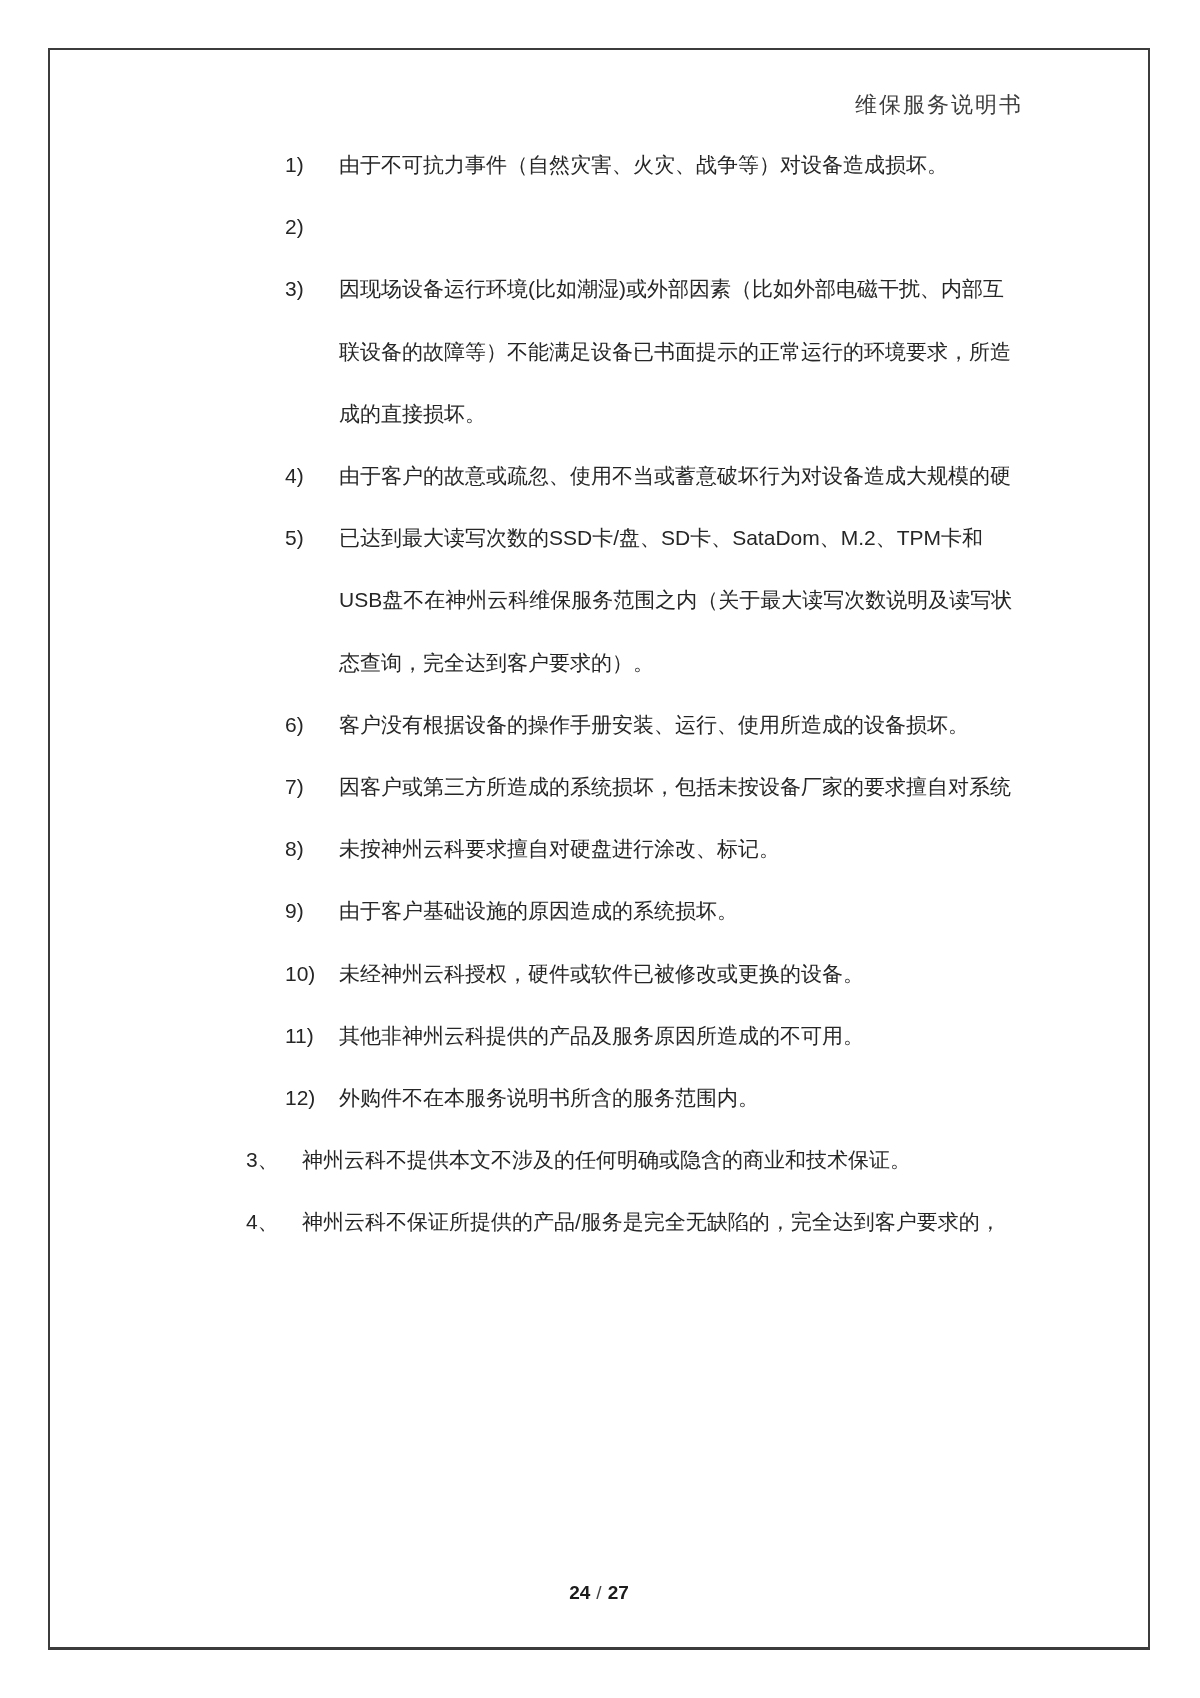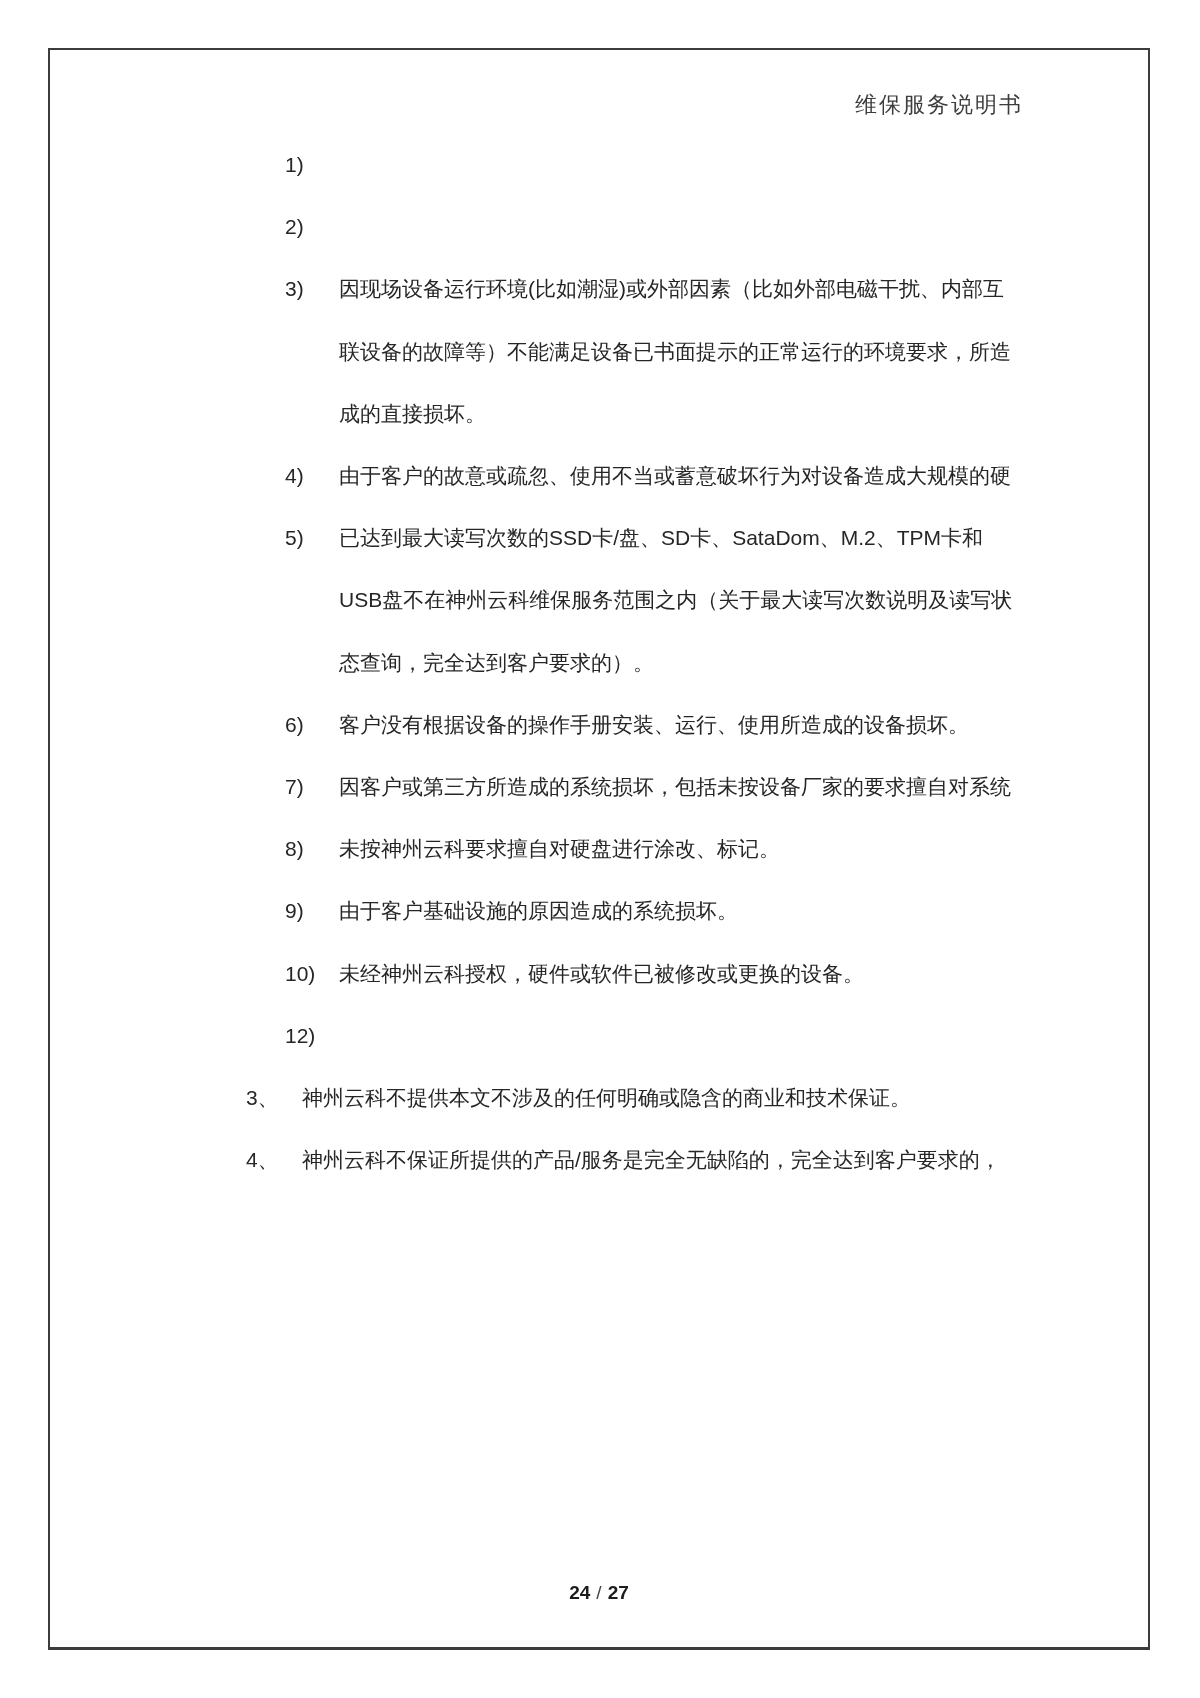--- a/index.html
+++ b/index.html
@@ -89,20 +89,23 @@
 </head>
 <body>
 
 <div class="page-border"></div>
 
 <div class="header-title">维保服务说明书</div>
 
 <div class="content" id="list-container">
     <div class="item sub">
       <div class="num">1)</div>
+      <div class="lines">
+        <div class="line">由于不可抗力事件（自然灾害、火灾、战争等）对设备造成损坏。</div>
+      </div>
     </div>
     <div class="item sub">
       <div class="num">2)</div>
     </div>
     <div class="item sub">
       <div class="num">3)</div>
       <div class="lines">
         <div class="line">因现场设备运行环境(比如潮湿)或外部因素（比如外部电磁干扰、内部互</div>
         <div class="line">联设备的故障等）不能满足设备已书面提示的正常运行的环境要求，所造</div>
         <div class="line">成的直接损坏。</div>
@@ -146,21 +149,30 @@
         <div class="line">由于客户基础设施的原因造成的系统损坏。</div>
       </div>
     </div>
     <div class="item sub">
       <div class="num">10)</div>
       <div class="lines">
         <div class="line">未经神州云科授权，硬件或软件已被修改或更换的设备。</div>
       </div>
     </div>
     <div class="item sub">
+      <div class="num">11)</div>
+      <div class="lines">
+        <div class="line">其他非神州云科提供的产品及服务原因所造成的不可用。</div>
+      </div>
+    </div>
+    <div class="item sub">
       <div class="num">12)</div>
+      <div class="lines">
+        <div class="line">外购件不在本服务说明书所含的服务范围内。</div>
+      </div>
     </div>
     <div class="item main">
       <div class="num">3、</div>
       <div class="lines">
         <div class="line">神州云科不提供本文不涉及的任何明确或隐含的商业和技术保证。</div>
       </div>
     </div>
     <div class="item main">
       <div class="num">4、</div>
       <div class="lines">

